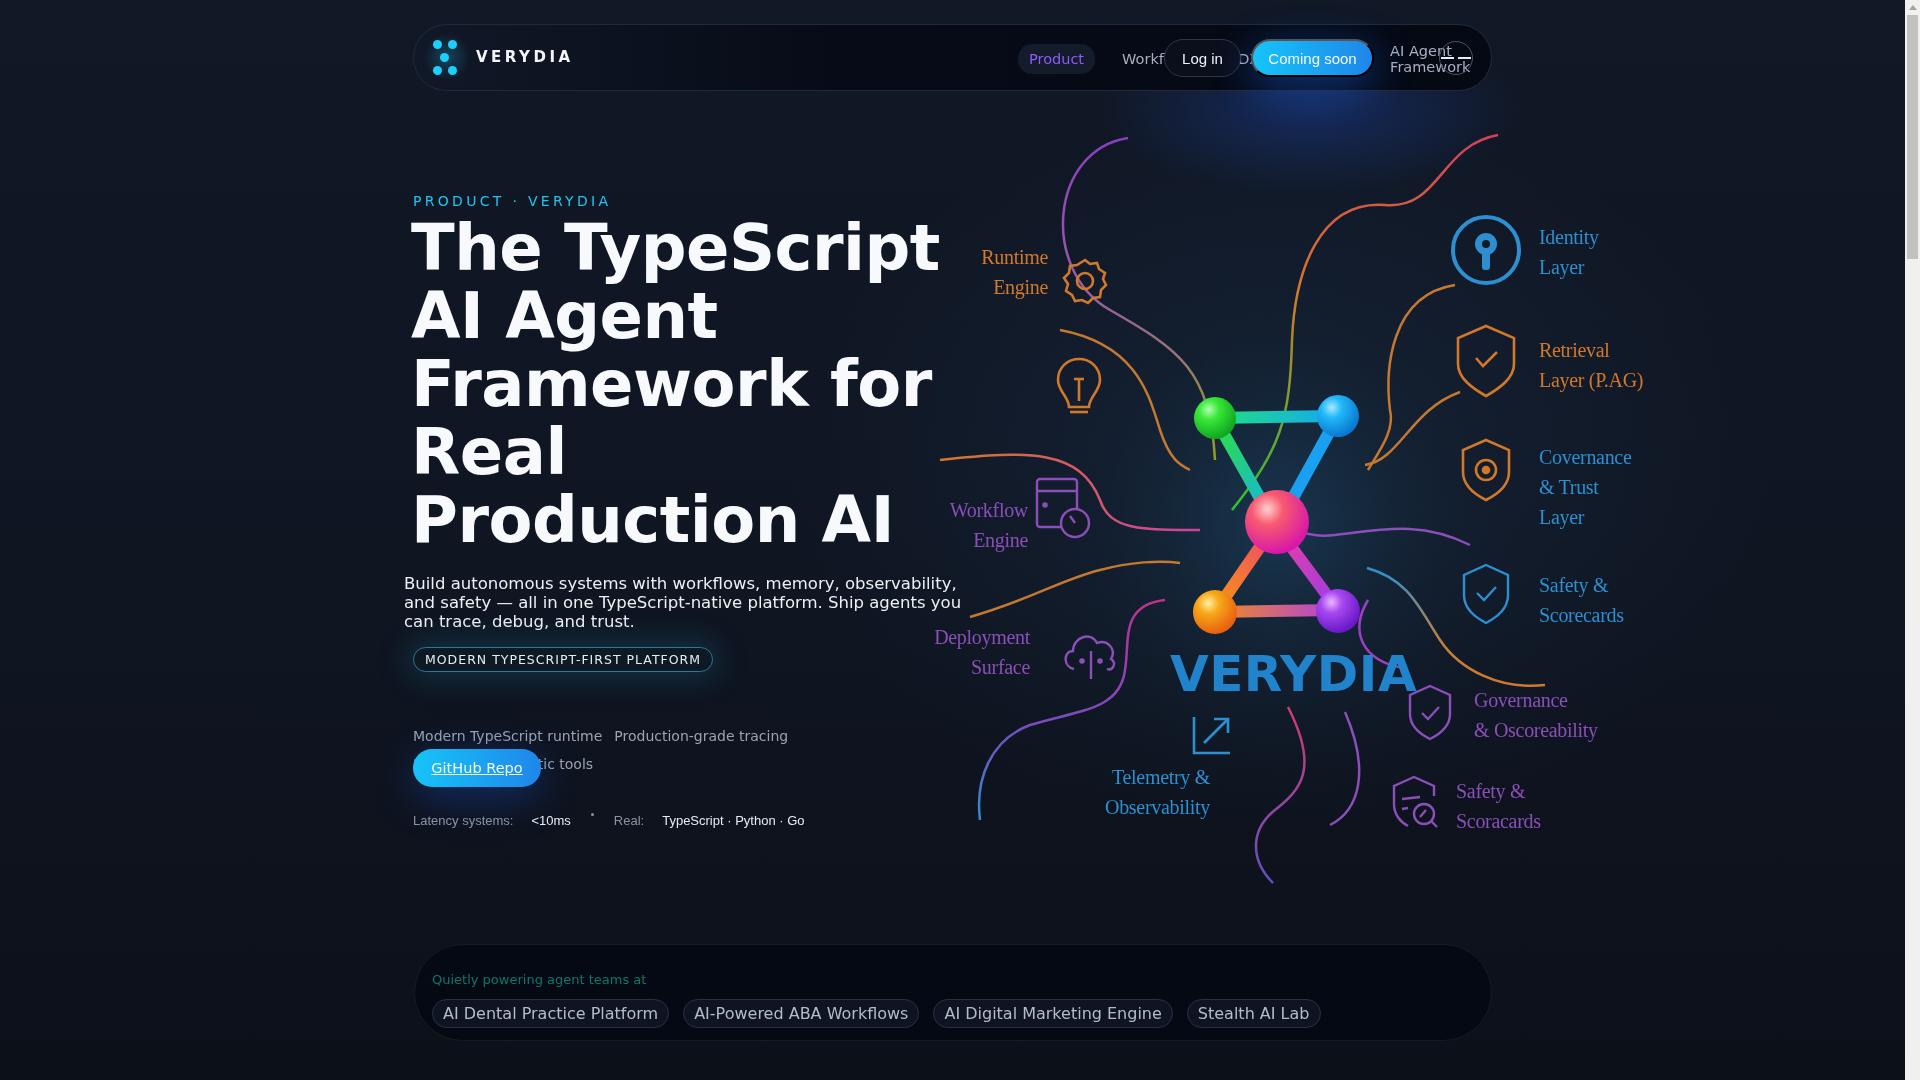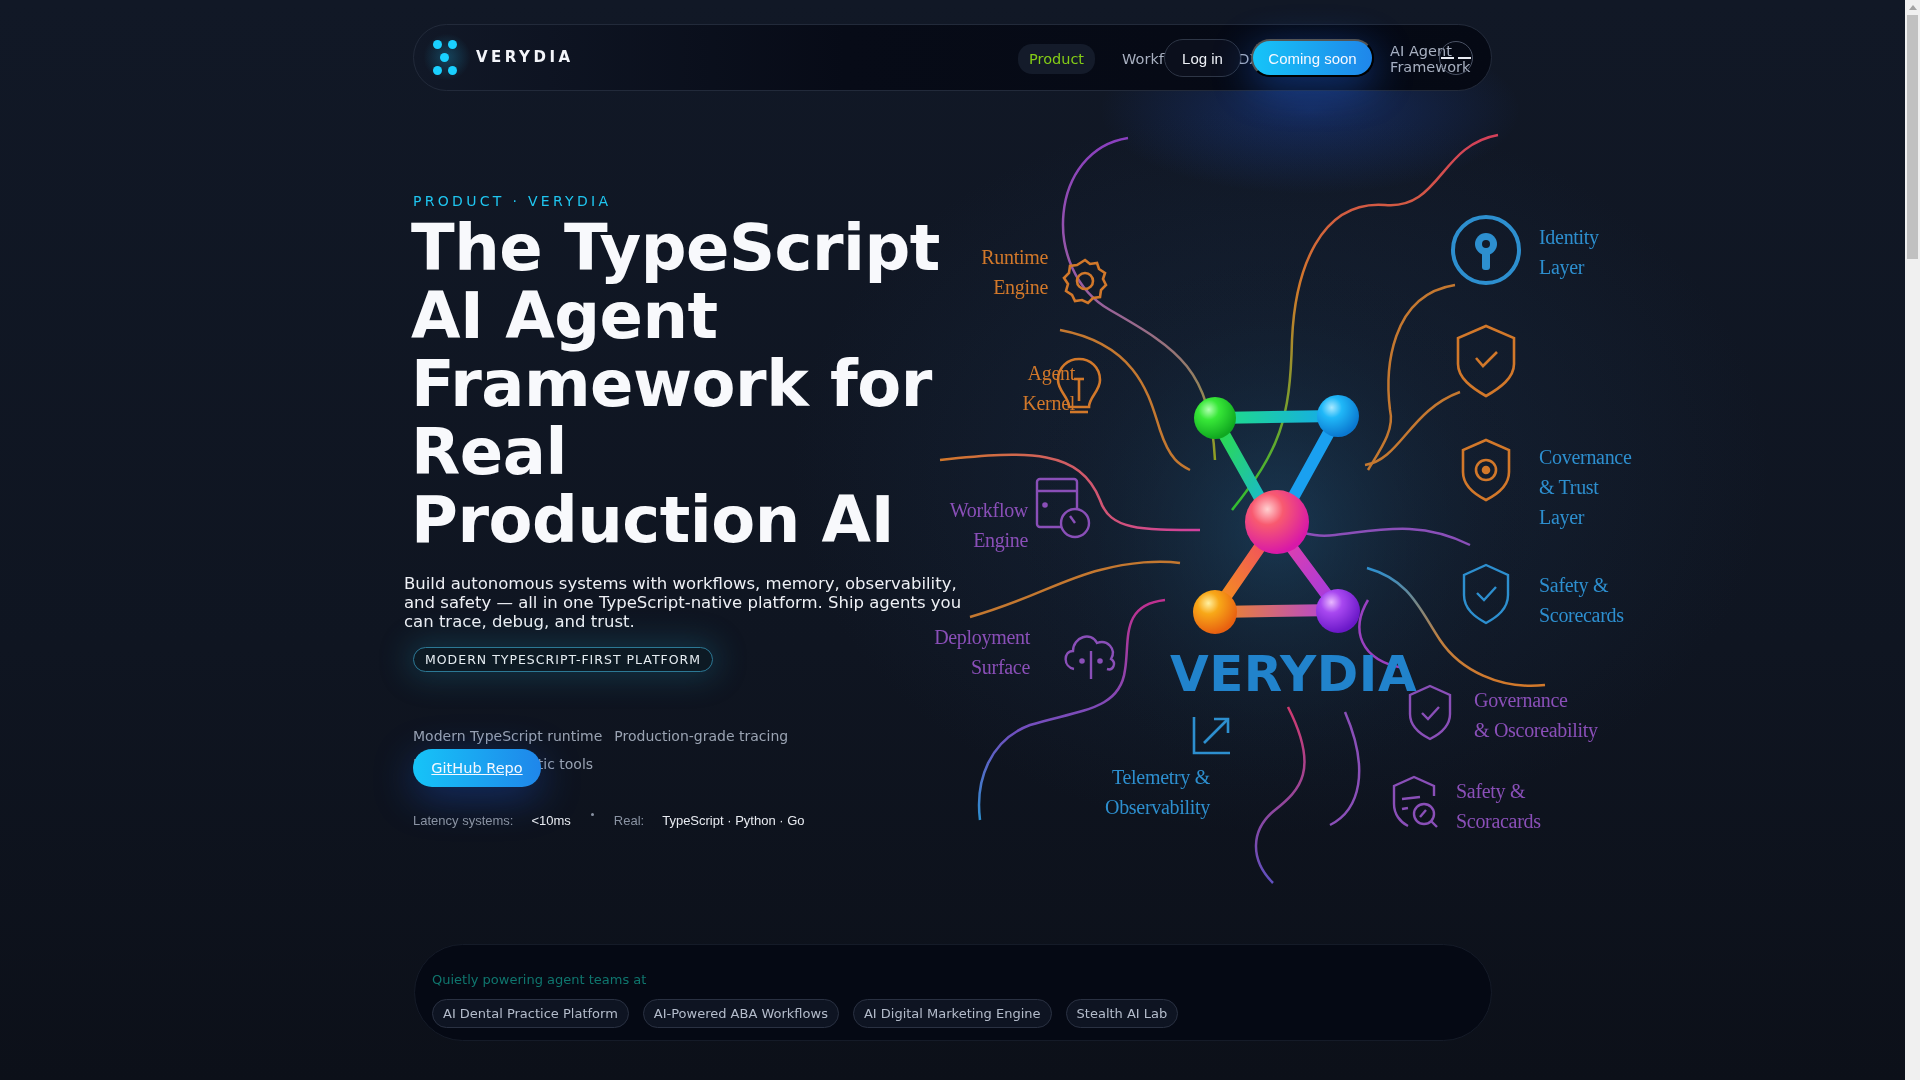--- a/index.html
+++ b/index.html
@@ -33,21 +33,21 @@
   .logo { position: absolute; left: 18px; top: 12px; display: flex; align-items: center; }
   .logo-mark { position: relative; width: 30px; height: 40px; }
   .logo-mark::before {
     content: ""; position: absolute; left: -10px; top: -6px; width: 50px; height: 52px;
     background: radial-gradient(circle, rgba(34,200,255,0.25), rgba(0,0,0,0) 65%);
   }
   .dot { position: absolute; width: 9px; height: 9px; border-radius: 50%; background: #1ad0ff; }
   .logo-text { margin-left: 14px; font-weight: 700; font-size: 15px; letter-spacing: 3.5px; color: #f3f5fa; }
   .nav-links { position: absolute; left: 604px; top: 0; height: 67px; display: flex; align-items: center; }
   .nav-link { font-size: 14.5px; color: #a8b0c0; padding: 7px 11px; border-radius: 14px; margin-right: 16px; cursor: pointer; }
-  .nav-link.active { background: #141b2a; color: #84cc16; }
+  .nav-link.active { background: #141b2a; color: #8b5cf6; }
   .nav-links .nav-link:first-child { position: relative; }
   .btn-login {
     position: absolute; left: 750px; top: 14px; width: 77px; height: 38px;
     border: 1px solid #2e3646; border-radius: 19px; background: #0b0f1c;
     color: #eef1f6; font-family: "Liberation Sans", sans-serif; font-size: 15px;
     display: flex; align-items: center; justify-content: center; cursor: pointer;
   }
   .btn-coming {
     position: absolute; left: 837px; top: 14px; width: 123px; height: 38px;
     border-radius: 19px; background: linear-gradient(90deg, #16c4f8, #1f86ea);
@@ -98,21 +98,21 @@
 
   
   .partners {
     position: absolute; left: 414px; top: 944px; width: 1078px; height: 97px;
     border: 1px solid #151b28; border-radius: 49px; background: #050914;
   }
   .partners-label { position: absolute; left: 17px; top: 27px; font-size: 13px; color: #0f766e; }
   .partners-chips { position: absolute; left: 17px; top: 54px; display: flex; }
   .chip {
     height: 29px; padding: 0 10px; border: 1px solid #2a3142; border-radius: 15px; background: #0e1422;
-    font-size: 13px; color: #b4bccb; display: flex; align-items: center; margin-right: 14px; cursor: pointer;
+    font-size: 16px; color: #b4bccb; display: flex; align-items: center; margin-right: 14px; cursor: pointer;
   }
 </style>
 </head>
 <body>
 
 <div class="page-bg"></div>
 
 <nav class="nav">
   <div class="logo">
     <div class="logo-mark">
@@ -335,32 +335,32 @@
       <line x1="-12" y1="-3" x2="6" y2="-5"></line>
       <line x1="-12" y1="7" x2="-6" y2="6"></line>
       <circle cx="10" cy="12" r="10"></circle>
       <line x1="17" y1="19" x2="23" y2="25"></line>
       <line x1="6" y1="15" x2="12" y2="8"></line>
     </g>
   </svg>
 
   <div class="ill-label right orange" style="left:40px;top:112px;width:128px"><span style="white-space:pre-line">Runtime
 Engine</span></div>
-  <div class="ill-label right orange" style="left:40px;top:228px;width:155px"><span style="white-space:pre-line">Agent
-Kernel</span></div>
   <div class="ill-label right purple" style="left:0;top:365px;width:148px"><span style="white-space:pre-line">Workflow
 Engine</span></div>
   <div class="ill-label right blue" style="left:100px;top:632px;width:230px"><span style="white-space:pre-line">Telemetry &amp;
 Observability</span></div>
   <div class="ill-label right purple" style="left:-20px;top:492px;width:170px"><span style="white-space:pre-line">Deployment
 Surface</span></div>
   <div class="brand-word">VERYDIA</div>
 
   <div class="ill-label blue" style="left:659px;top:92px"><span style="white-space:pre-line">Identity
 Layer</span></div>
+  <div class="ill-label orange" style="left:659px;top:205px"><span style="white-space:pre-line">Retrieval
+Layer (P.AG)</span></div>
   <div class="ill-label blue" style="left:659px;top:312px"><span style="white-space:pre-line">Covernance
 &amp; Trust
 Layer</span></div>
   <div class="ill-label blue" style="left:659px;top:440px"><span style="white-space:pre-line">Safety &amp;
 Scorecards</span></div>
   <div class="ill-label purple" style="left:594px;top:555px"><span style="white-space:pre-line">Governance
 &amp; Oscoreability</span></div>
   <div class="ill-label purple" style="left:576px;top:646px"><span style="white-space:pre-line">Safety &amp;
 Scoracards</span></div>
 </div>

